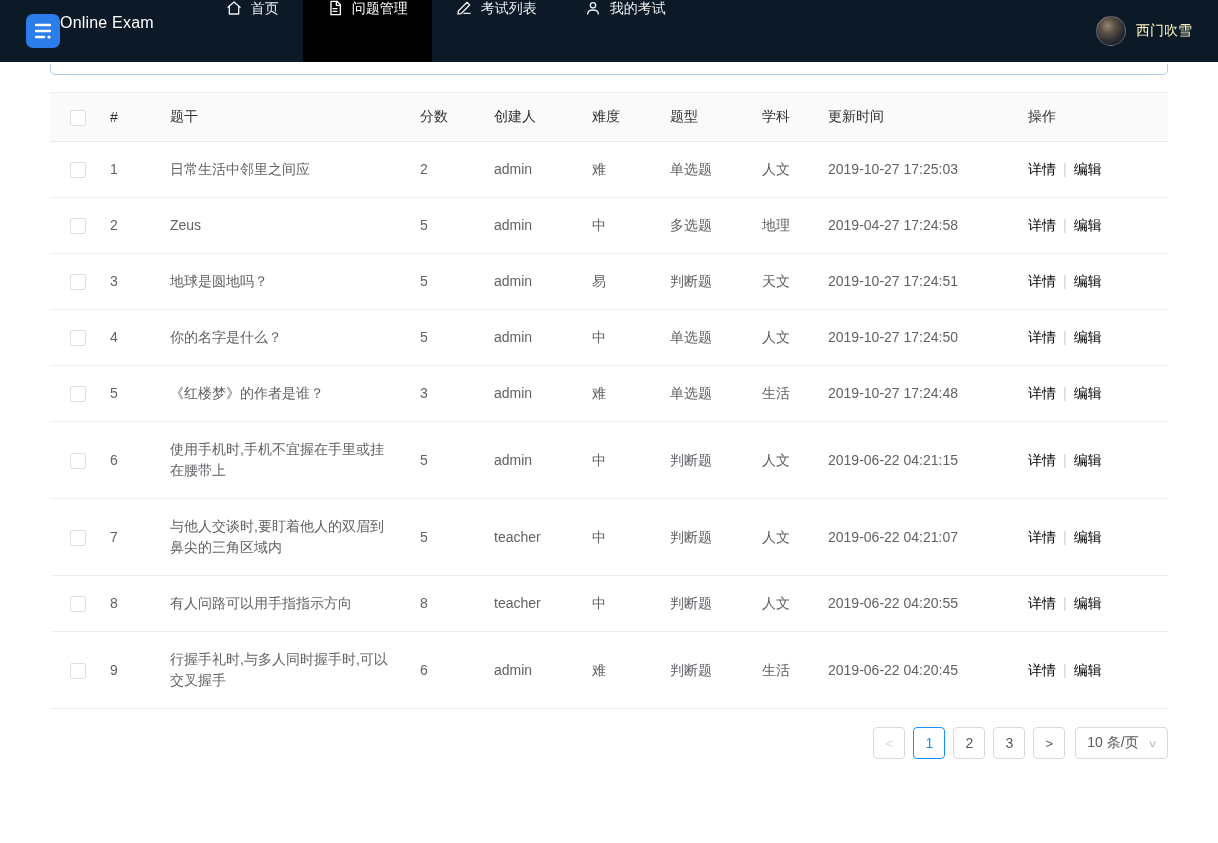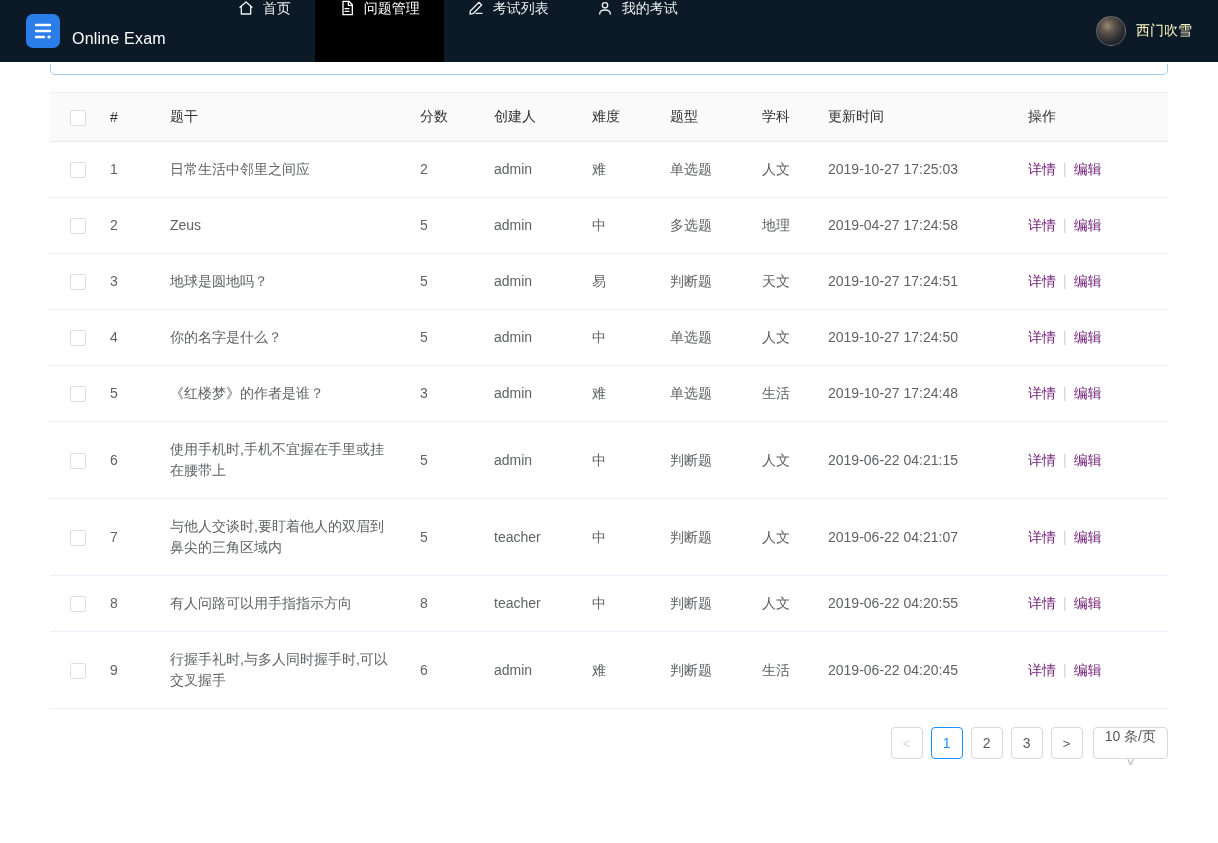--- a/index.html
+++ b/index.html
@@ -13,21 +13,21 @@
 
   
   .navbar {
     height: 62px;
     background: #0c1a28;
     display: flex;
     align-items: center;
     padding-left: 26px;
     padding-right: 26px;
   }
-  .brand { display: flex; align-items: flex-end; gap: 12px; margin-right: 48px; }
+  .brand { display: flex; align-items: flex-start; margin-right: 48px; }
   .logo { width: 34px; height: 34px; display: inline-flex; cursor: pointer; }
   .brand-text { color: #ffffff; font-size: 16px; letter-spacing: .2px; }
   .nav-items { display: flex; height: 62px; }
   .nav-item {
     display: flex; align-items: flex-start; gap: 9px;
     padding: 0 24px; height: 62px;
     color: rgba(255,255,255,.92); font-size: 14px;
     cursor: pointer; text-decoration: none; white-space: nowrap;
   }
   .nav-item.active { background: #000000; color: #ffffff; }
@@ -74,42 +74,42 @@
   .col-diff { width: 78px; }
   .col-type { width: 92px; }
   .col-subject { width: 66px; }
   .col-updated { width: 200px; margin-top: 20px; }
   .col-actions { }
   .checkbox {
     display: inline-block; width: 16px; height: 16px;
     border: 1px solid #dcdfe6; border-radius: 2px; background: #fff;
     vertical-align: middle; cursor: pointer; margin-left: 8px;
   }
-  .link { color: #701a75; text-decoration: none; cursor: pointer; }
+  .link { color: #000000; text-decoration: none; cursor: pointer; }
   .act-divider { color: #c9d4e0; margin: 0 7px; }
 
   
   .pagination {
     display: flex; justify-content: flex-end; align-items: center;
     gap: 8px; margin-top: 18px; padding-bottom: 32px;
   }
   .pg-btn {
     min-width: 32px; height: 32px;
     border: 1px solid #d9d9d9; border-radius: 4px; background: #fff;
     color: #595959; font-size: 14px; font-family: inherit;
     display: inline-flex; align-items: center; justify-content: center;
     cursor: pointer; padding: 0 6px;
   }
   .pg-btn.active { border-color: #1890ff; color: #1890ff; }
   .pg-btn.disabled { color: #d4d4d4; cursor: not-allowed; }
   .pg-prev, .pg-next { font-size: 13px; }
   .pg-size {
     height: 32px; border: 1px solid #d9d9d9; border-radius: 4px; background: #fff;
     display: inline-flex; align-items: center; gap: 10px;
-    padding: 0 11px; color: #595959; cursor: pointer; margin-left: 2px; flex-direction: column;
+    padding: 0 11px; color: #595959; cursor: pointer; margin-left: 2px;
   }
   .caret { color: #bfbfbf; font-size: 10px; transform: scaleX(1.4); }
 </style>
 </head>
 <body>
 
 <header class="navbar">
   <div class="brand">
     <span class="logo">
       <svg viewBox="0 0 34 34" xmlns="http://www.w3.org/2000/svg">

